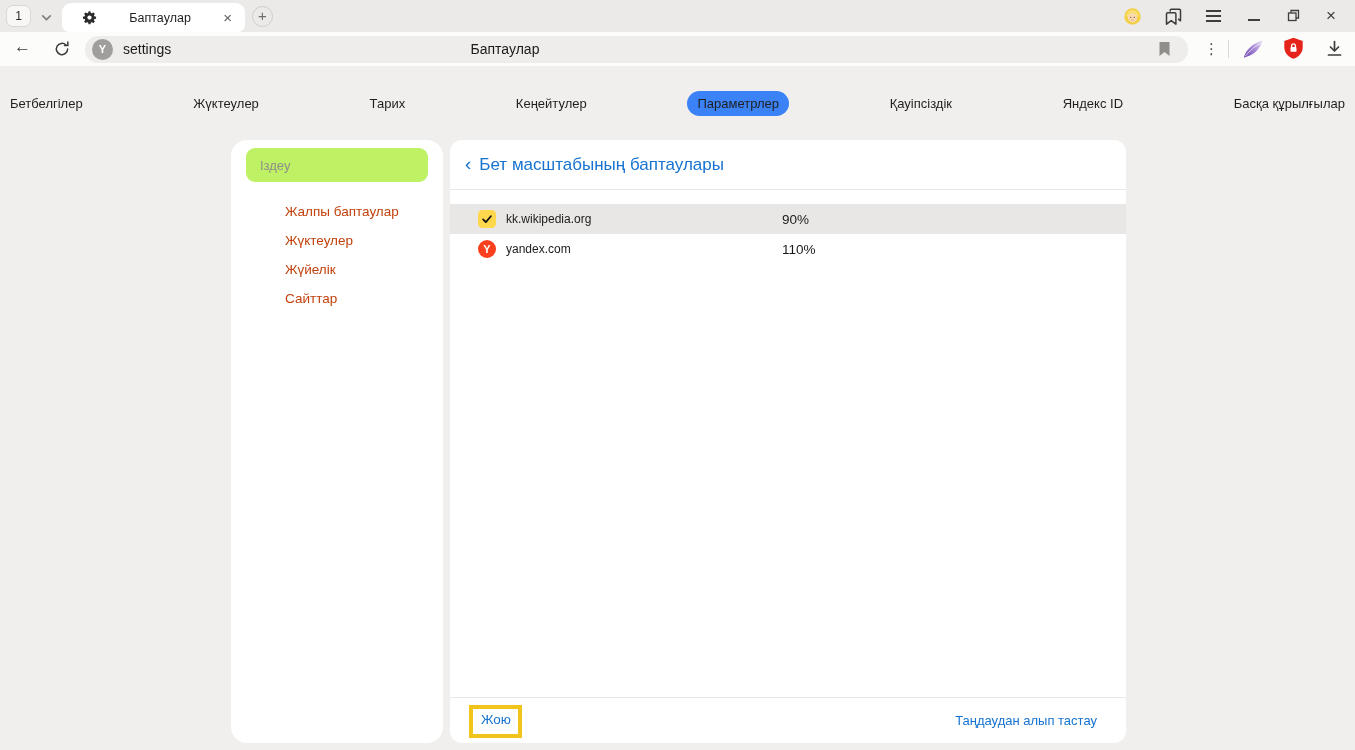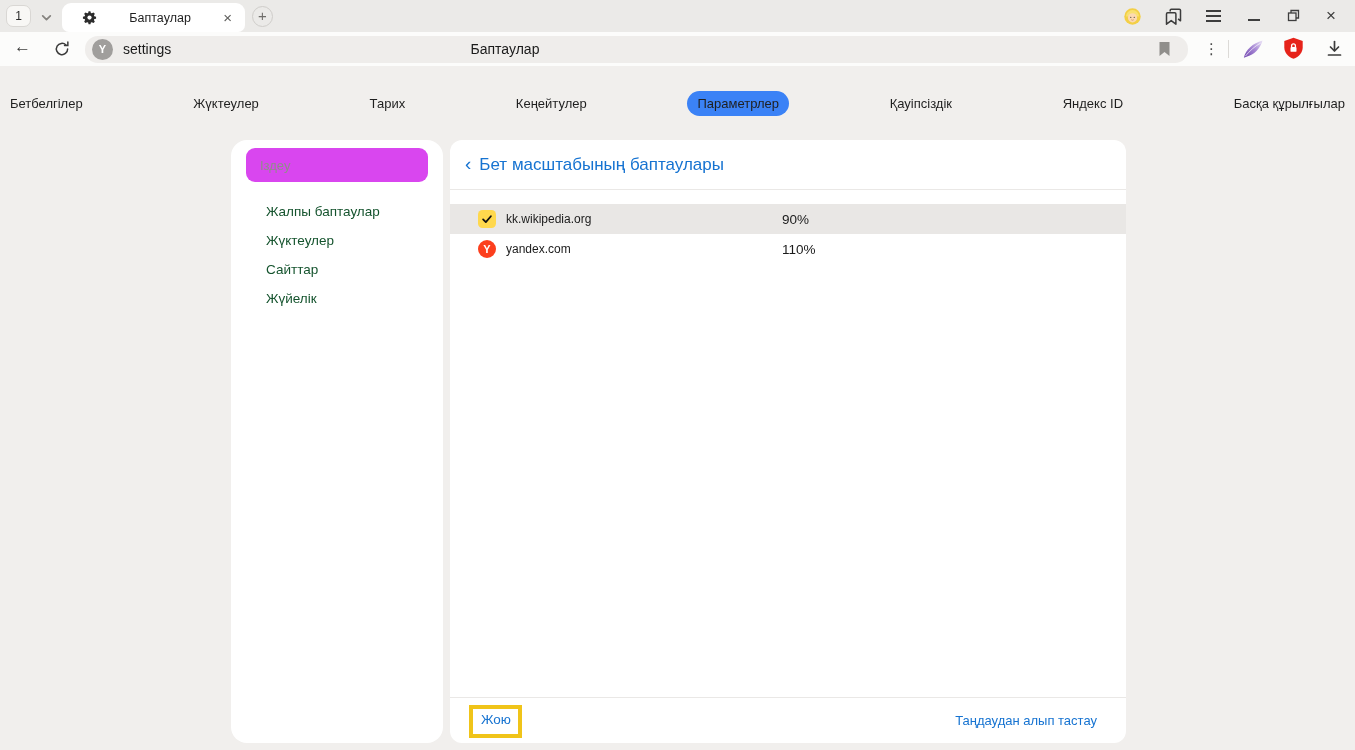--- a/index.html
+++ b/index.html
@@ -52,25 +52,25 @@
   
   .nav-tabs { position:absolute; left:0; top:91px; width:1355px; display:flex; justify-content:space-between; }
   .nav-tab { height:25px; line-height:25px; padding:0 10px; font-size:13px; color:#1f1f1f;
     border-radius:13px; white-space:nowrap; }
   .nav-tab.active { background:#3b82f6; }
 
   
   .sidebar { position:absolute; left:231px; top:140px; width:212px; height:603px;
     background:#fff; border-radius:16px; }
   .search-input { position:absolute; left:15px; top:8px; width:182px; height:34px;
-    background:#d946ef; border:none; outline:none; border-radius:9px; padding:15px 14px;
+    background:#bef264; border:none; outline:none; border-radius:9px; padding:15px 14px;
     font-size:13px; font-family:inherit; color:#333; }
   .search-input::placeholder { color:#8f8d8b; }
   .side-list { position:absolute; left:0; top:57px; width:212px; list-style:none; }
-  .side-item { height:29px; line-height:29px; padding-left:35px; font-size:13.5px; color:#14532d; }
+  .side-item { height:29px; line-height:29px; padding-left:35px; font-size:13.5px; color:#c2410c;margin-left:19px; }
 
   
   .main-panel { position:absolute; left:450px; top:140px; width:676px; height:603px;
     background:#fff; border-radius:12px; }
   .panel-header { height:50px; border-bottom:1px solid #eae8e6; display:flex; align-items:center; padding-left:15px; }
   .back-chevron { color:var(--accent-blue,#1673d1); font-size:19px; margin-right:8px; margin-top:-2px; }
   .panel-title { color:var(--accent-blue,#1673d1); font-size:17px; }
   .rows { margin-top:14px; }
   .zoom-row { position:relative; height:30px; display:flex; align-items:center; padding-left:28px; }
   .zoom-row.selected { background:var(--selected-row-bg,#e9e7e5); }
@@ -210,22 +210,22 @@
   <span class="nav-tab">Қауіпсіздік</span>
   <span class="nav-tab">Яндекс ID</span>
   <span class="nav-tab">Басқа құрылғылар</span>
 </div>
 
 <div class="sidebar">
   <input class="search-input" type="text" placeholder="Іздеу" style="">
   <ul class="side-list">
     <li class="side-item">Жалпы баптаулар</li>
     <li class="side-item">Жүктеулер</li>
+    <li class="side-item">Жүйелік</li>
     <li class="side-item">Сайттар</li>
-    <li class="side-item">Жүйелік</li>
   </ul>
 </div>
 
 <div class="main-panel">
   <div class="panel-header">
     <span class="back-chevron">‹</span>
     <span class="panel-title">Бет масштабының баптаулары</span>
   </div>
 
   <div class="rows">

